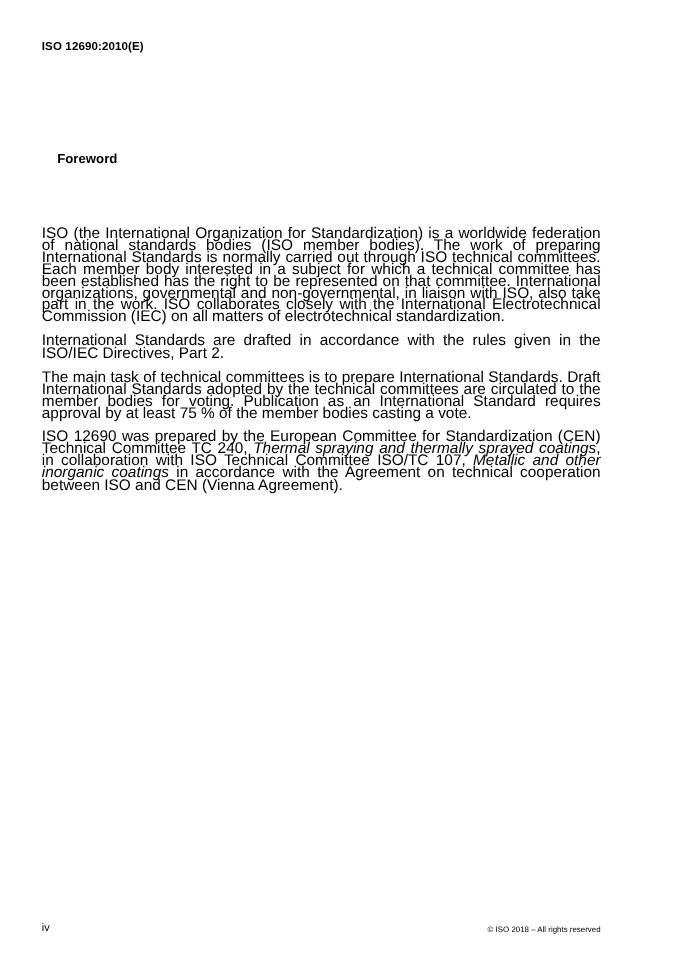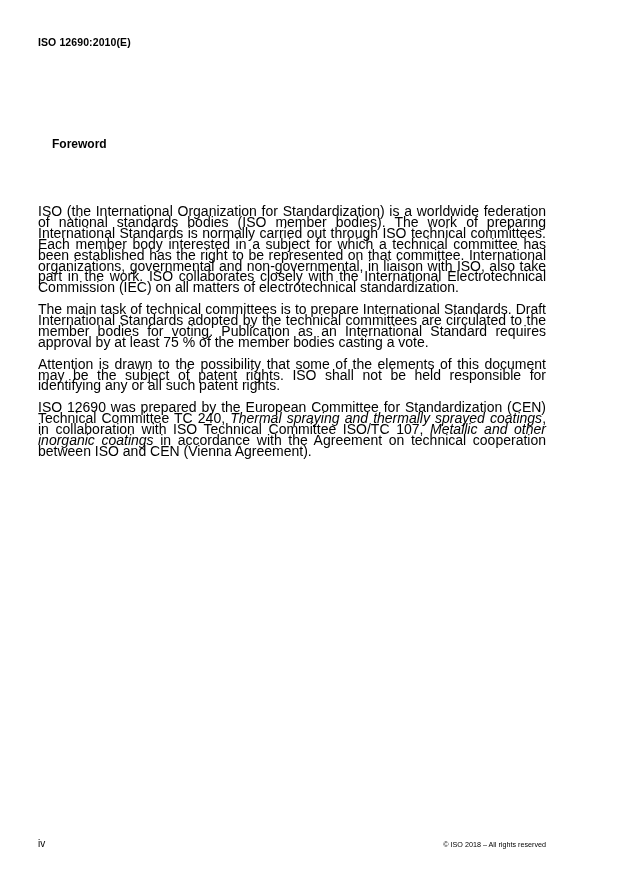--- a/index.html
+++ b/index.html
@@ -29,19 +29,19 @@
 </style>
 </head>
 <body>
 
 <div class="header">ISO 12690:2010(E)</div>
 
 <h1 class="title">Foreword</h1>
 
 <div class="body">
   <p>ISO (the International Organization for Standardization) is a worldwide federation of national standards bodies (ISO member bodies). The work of preparing International Standards is normally carried out through ISO technical committees. Each member body interested in a subject for which a technical committee has been established has the right to be represented on that committee. International organizations, governmental and non-governmental, in liaison with ISO, also take part in the work. ISO collaborates closely with the International Electrotechnical Commission (IEC) on all matters of electrotechnical standardization.</p>
+  <p>International Standards are drafted in accordance with the rules given in the ISO/IEC Directives, Part 2.</p>
   <p>The main task of technical committees is to prepare International Standards. Draft International Standards adopted by the technical committees are circulated to the member bodies for voting. Publication as an International Standard requires approval by at least 75 % of the member bodies casting a vote.</p>
-  <p>Attention is drawn to the possibility that some of the elements of this document may be the subject of patent rights. ISO shall not be held responsible for identifying any or all such patent rights.</p>
   <p><span>ISO 12690 was prepared by the European Committee for Standardization (CEN) Technical Committee TC 240, </span><em>Thermal spraying and thermally sprayed coatings</em><span>, in collaboration with ISO Technical Committee ISO/TC 107, </span><em>Metallic and other inorganic coatings</em><span> in accordance with the Agreement on technical cooperation between ISO and CEN (Vienna Agreement).</span></p>
 </div>
 
 <div class="footer-left">iv</div>
 <div class="footer-right">© ISO 2018 – All rights reserved</div>
 
 </body></html>

